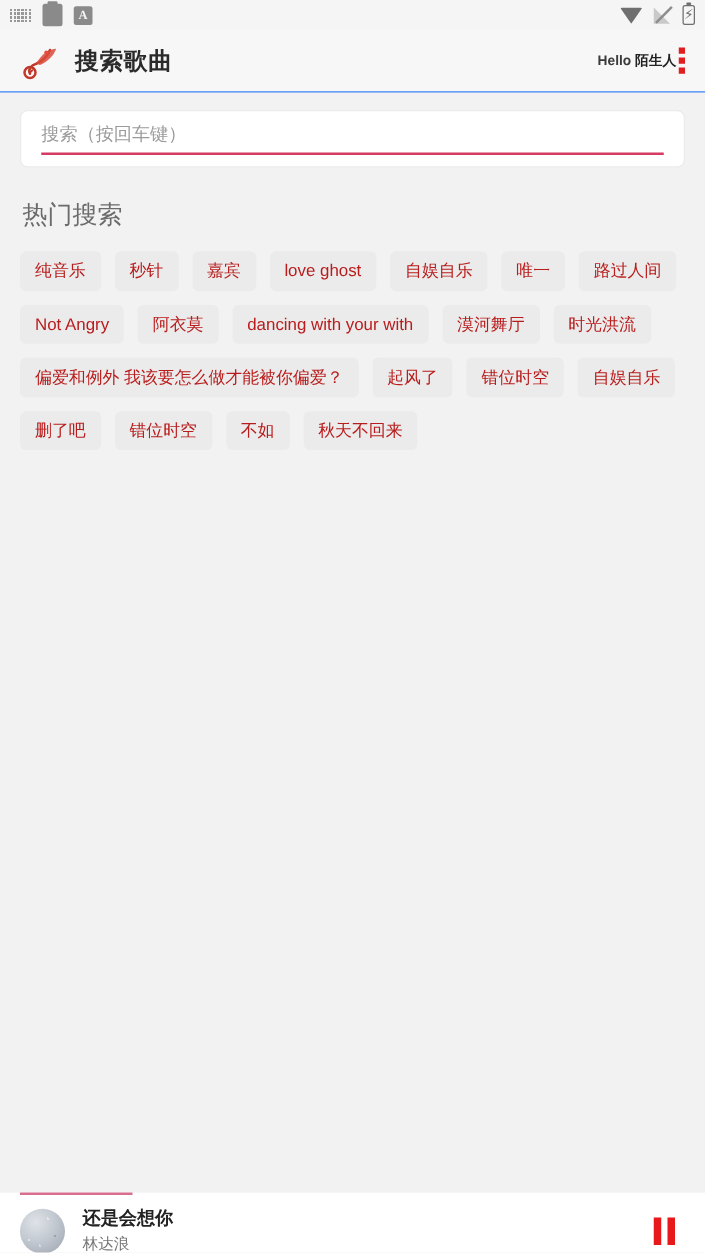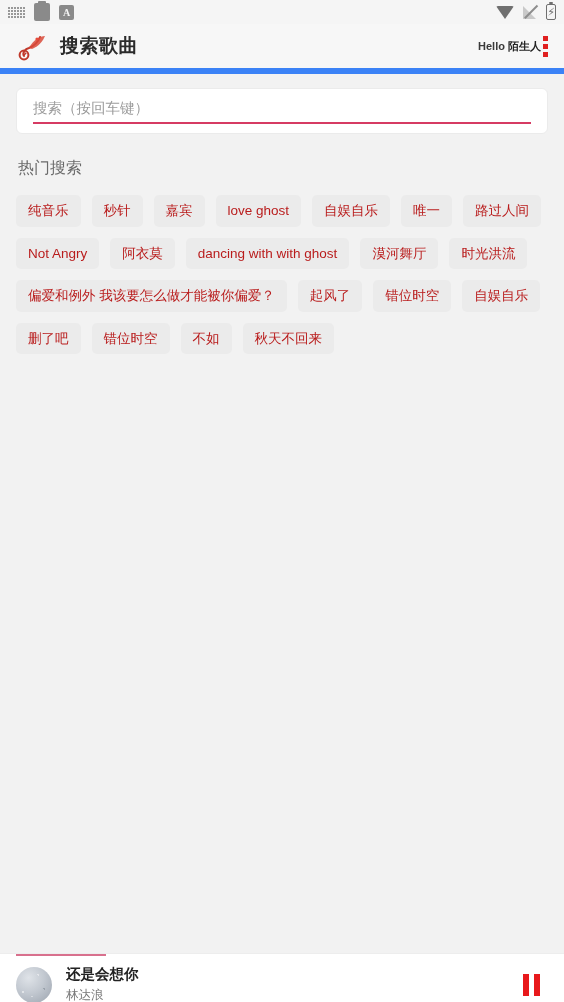--- a/index.html
+++ b/index.html
@@ -94,21 +94,21 @@
     width: 4px; height: 2px; background: #6f6f6f; border-radius: 1px;
   }
   .icon-battery span {
     font-size: 11px; line-height: 1; color: #6f6f6f;
   }
 
   
   .appbar {
     height: 50px;
     background: #f7f7f7;
-    border-bottom: 6px solid #3b82f6;
+    border-bottom: 1px solid #3b82f6;
     display: flex;
     align-items: center;
     padding: 0 14px 0 16px;
     position: relative;
   }
   .brand { display: flex; align-items: center; gap: 10px; }
   .brand-logo {
     width: 34px; height: 30px;
     position: relative;
   }
@@ -169,21 +169,21 @@
   .search-input::placeholder { color: #9b9b9b; }
   .search-underline {
     position: absolute;
     left: 16px; right: 16px; bottom: 9px;
     height: 2px;
     background: #d63b63;
   }
 
   .section-title {
     margin: 24px 0 0 18px;
-    font-size: 16px;
+    font-size: 20px;
     color: #6b6b6b;
     font-weight: normal;
   }
 
   .tags {
     display: flex;
     flex-wrap: wrap;
     gap: 11px;
     padding: 16px 16px 0 16px;
     align-content: flex-start;
@@ -301,21 +301,21 @@
   <div class="tags">
       <div class="tag">纯音乐</div>
       <div class="tag">秒针</div>
       <div class="tag">嘉宾</div>
       <div class="tag">love ghost</div>
       <div class="tag">自娱自乐</div>
       <div class="tag">唯一</div>
       <div class="tag">路过人间</div>
       <div class="tag">Not Angry</div>
       <div class="tag">阿衣莫</div>
-      <div class="tag">dancing with with ghost</div>
+      <div class="tag">dancing with your with</div>
       <div class="tag">漠河舞厅</div>
       <div class="tag">时光洪流</div>
       <div class="tag">偏爱和例外 我该要怎么做才能被你偏爱？</div>
       <div class="tag">起风了</div>
       <div class="tag">错位时空</div>
       <div class="tag">自娱自乐</div>
       <div class="tag">删了吧</div>
       <div class="tag">错位时空</div>
       <div class="tag">不如</div>
       <div class="tag">秋天不回来</div>

